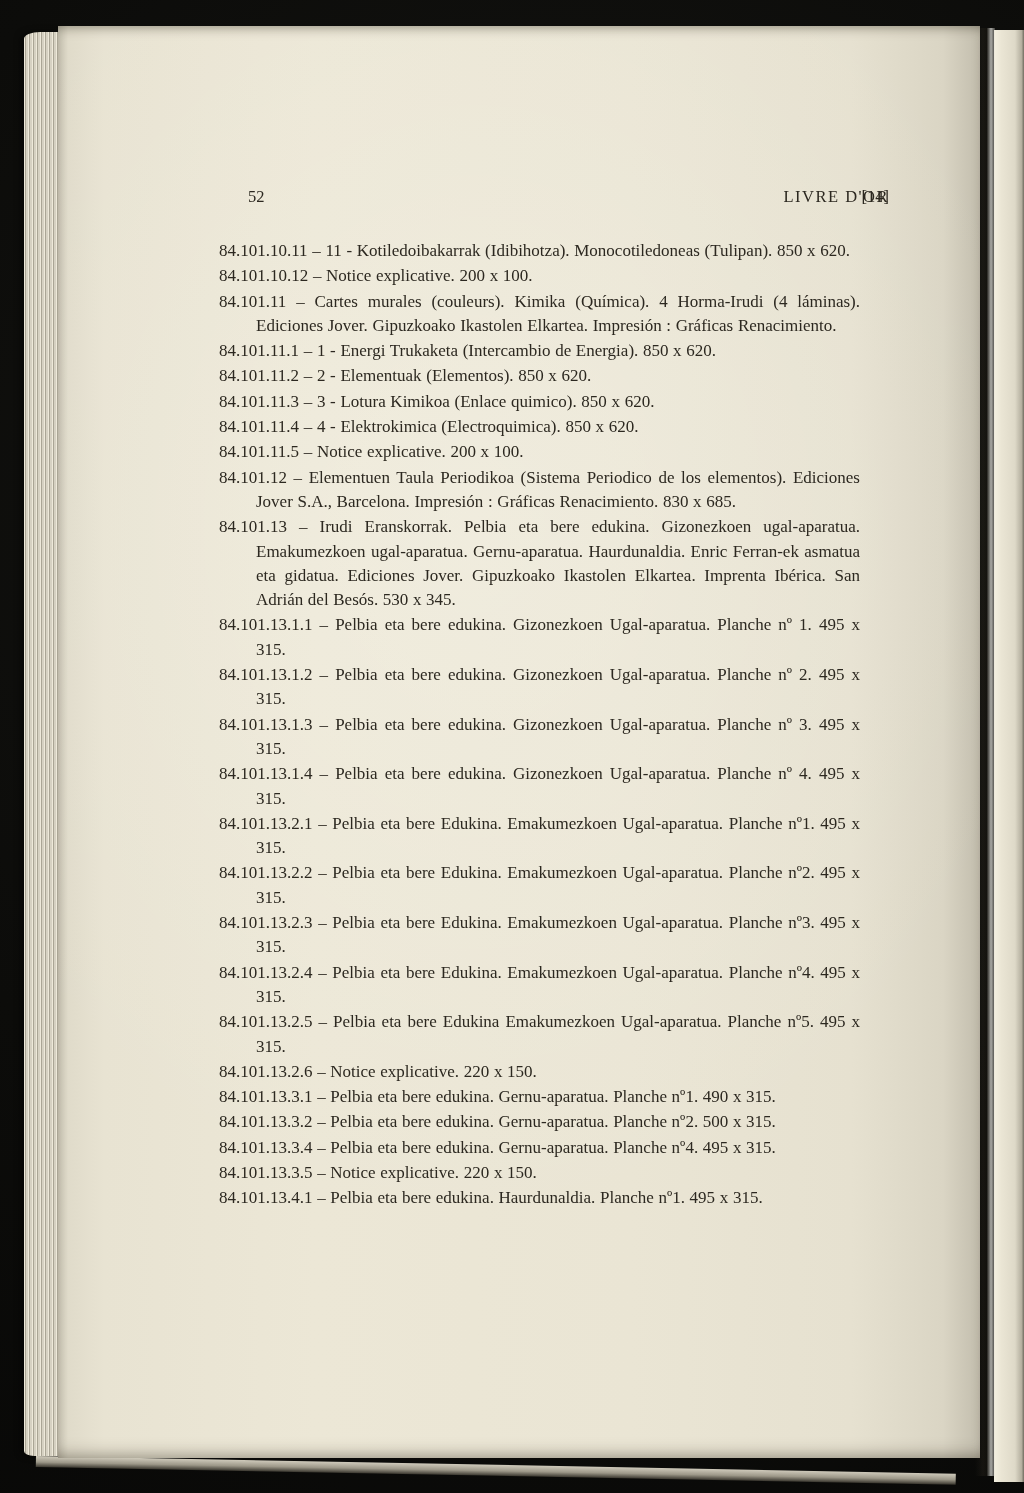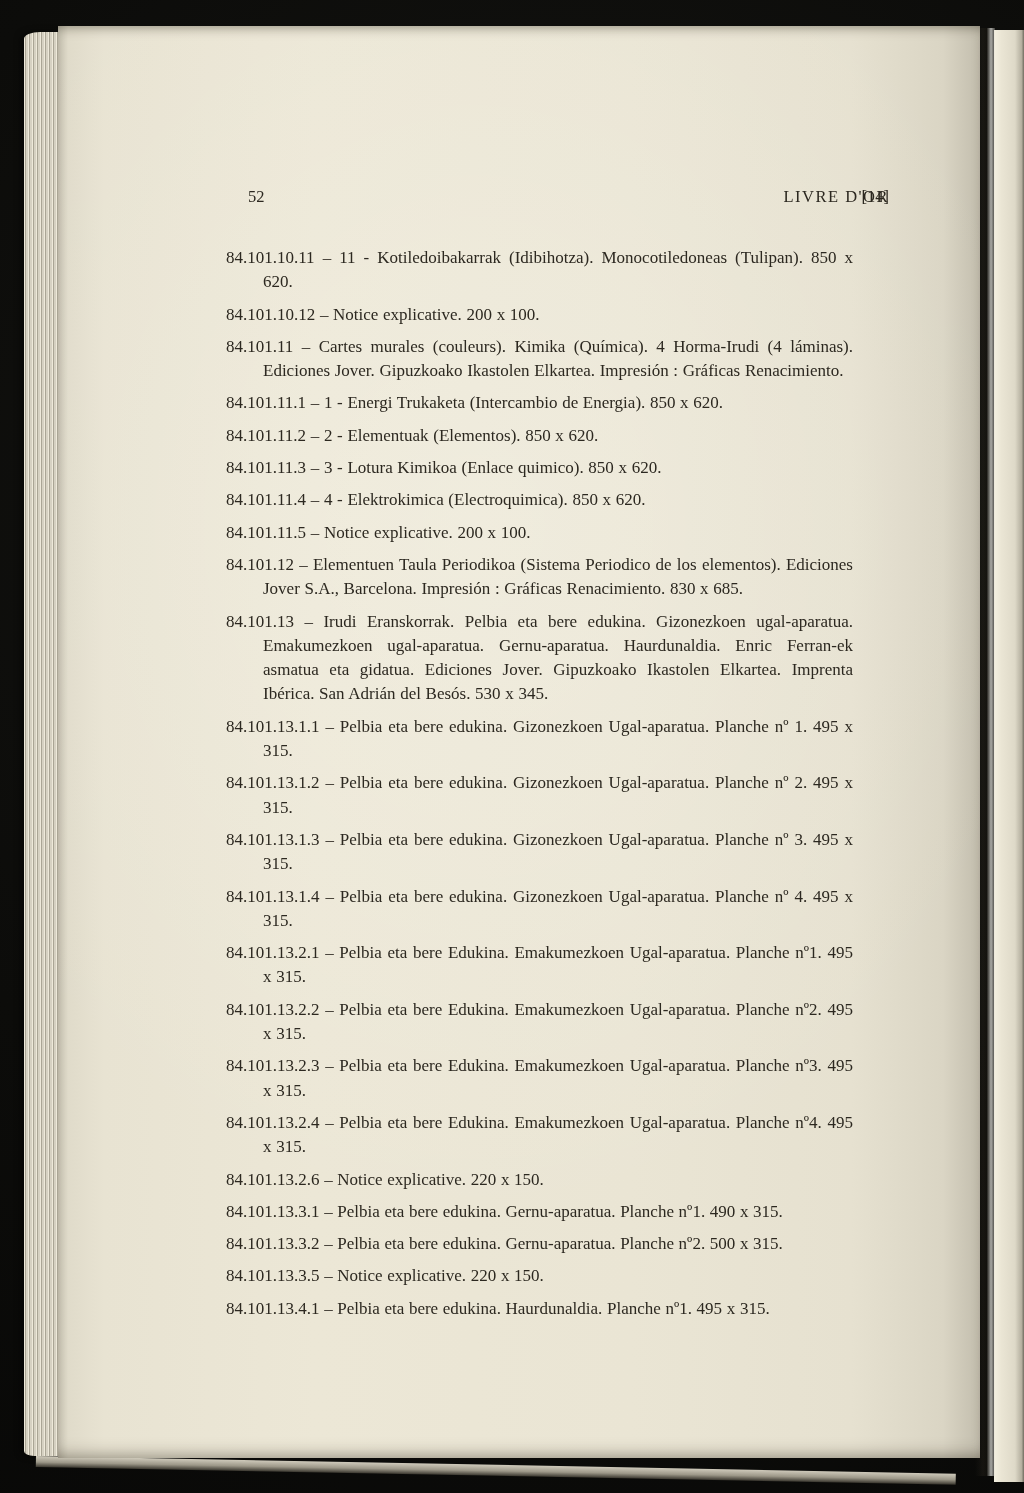--- a/index.html
+++ b/index.html
@@ -67,21 +67,21 @@
   }
   .header .pn  { position:absolute; left:2px; top:0; }
   .header .ttl { display:block; width:100%; text-align:right; letter-spacing:1.5px; }
   .header .idx { position:absolute; right:0; top:0;text-align:right; }
   .entries {
     position:absolute; top:212px; left:160px; width:643px;
     font-size:17px; line-height:24.3px;
     word-spacing:0.4px;
   }
   .entry {
-    margin:8px; padding-left:37px; text-indent:-37px;
+    margin:1px; padding-left:37px; text-indent:-37px;
     text-align:justify;
   }
 </style>
 </head>
 <body>
 
 <div class="scene">
   <div class="adjacent-page"></div>
   <div class="gutter-fold"></div>
   <div class="stack-edges"></div>
@@ -124,27 +124,29 @@
 
 
   <p class="entry"><span>84.101.13.2.1</span><span> – </span><span>Pelbia eta bere Edukina. Emakumezkoen Ugal-aparatua. Planche nº1. 495 x 315.</span></p>
 
   <p class="entry"><span>84.101.13.2.2</span><span> – </span><span>Pelbia eta bere Edukina. Emakumezkoen Ugal-aparatua. Planche nº2. 495 x 315.</span></p>
 
   <p class="entry"><span>84.101.13.2.3</span><span> – </span><span>Pelbia eta bere Edukina. Emakumezkoen Ugal-aparatua. Planche nº3. 495 x 315.</span></p>
 
   <p class="entry"><span>84.101.13.2.4</span><span> – </span><span>Pelbia eta bere Edukina. Emakumezkoen Ugal-aparatua. Planche nº4. 495 x 315.</span></p>
 
+  <p class="entry"><span>84.101.13.2.5</span><span> – </span><span>Pelbia eta bere Edukina Emakumezkoen Ugal-aparatua. Planche nº5. 495 x 315.</span></p>
 
   <p class="entry"><span>84.101.13.2.6</span><span> – </span><span>Notice explicative. 220 x 150.</span></p>
 
   <p class="entry"><span>84.101.13.3.1</span><span> – </span><span>Pelbia eta bere edukina. Gernu-aparatua. Planche nº1. 490 x 315.</span></p>
 
   <p class="entry"><span>84.101.13.3.2</span><span> – </span><span>Pelbia eta bere edukina. Gernu-aparatua. Planche nº2. 500 x 315.</span></p>
 
 
+  <p class="entry"><span>84.101.13.3.4</span><span> – </span><span>Pelbia eta bere edukina. Gernu-aparatua. Planche nº4. 495 x 315.</span></p>
 
   <p class="entry"><span>84.101.13.3.5</span><span> – </span><span>Notice explicative. 220 x 150.</span></p>
 
   <p class="entry"><span>84.101.13.4.1</span><span> – </span><span>Pelbia eta bere edukina. Haurdunaldia. Planche nº1. 495 x 315.</span></p>
 </div>
   </div>
 </div>
 
 </body></html>

